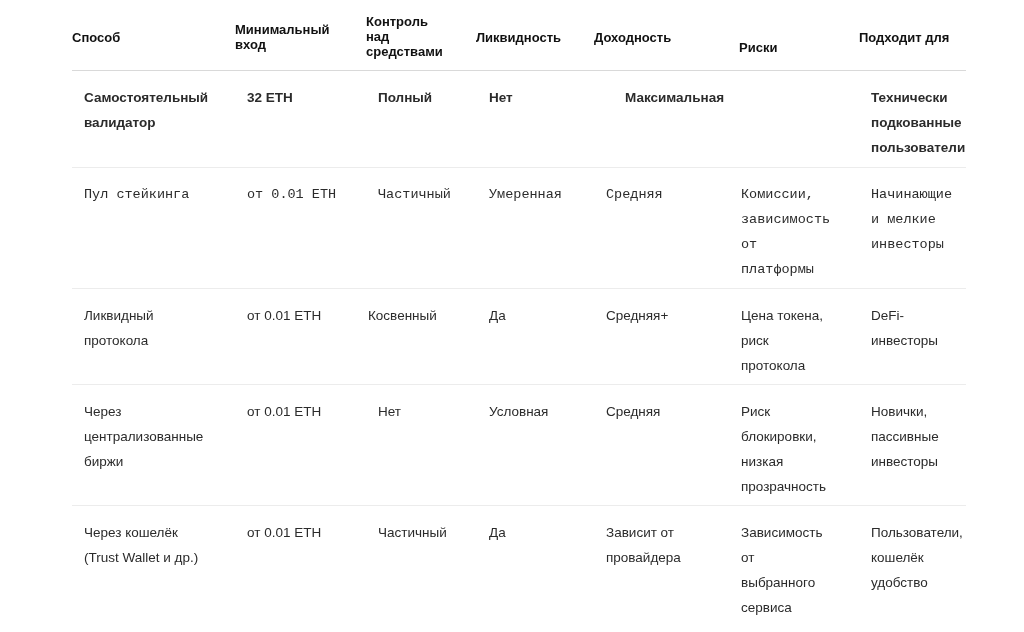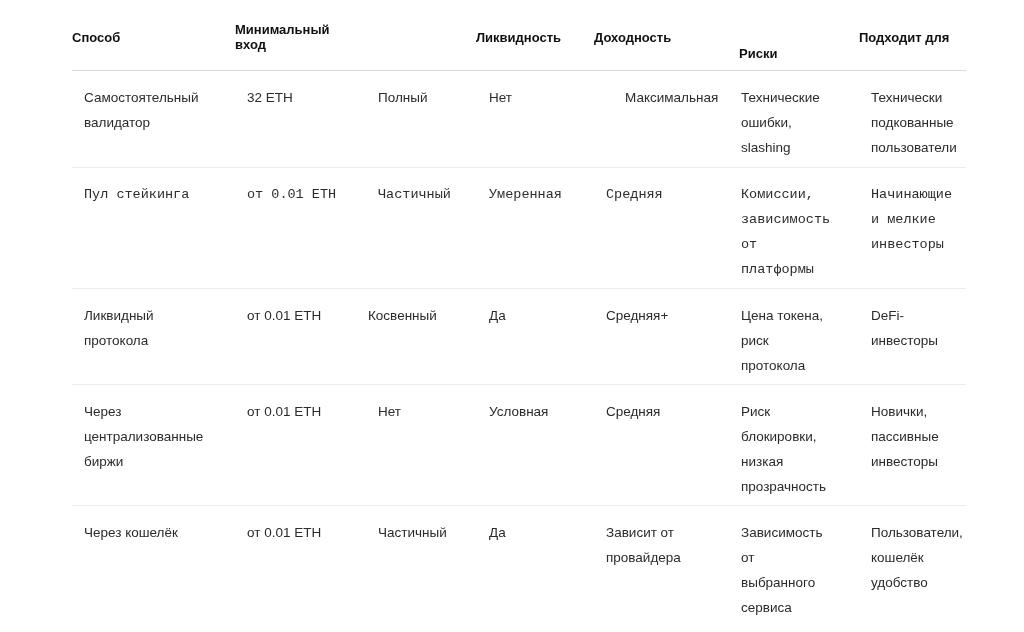--- a/index.html
+++ b/index.html
@@ -17,56 +17,56 @@
 
 <div class="table">
   <div class="hdr">
     <div class="hcell" style="left:0; top:30px;">
       <div>Способ</div>
     </div>
     <div class="hcell" style="left:163px; top:22px;">
       <div>Минимальный</div>
       <div>вход</div>
     </div>
+    <div class="hcell" style="left:294px; top:14px;">
+      <div>Контроль</div>
+      <div>над</div>
+      <div>средствами</div>
+    </div>
     <div class="hcell" style="left:404px; top:30px;">
       <div>Ликвидность</div>
     </div>
     <div class="hcell" style="left:522px; top:30px;">
       <div>Доходность</div>
     </div>
-    <div class="hcell" style="left:657px; top:46px;padding-left:10px;">
+    <div class="hcell" style="left:657px; top:40px;padding-left:10px;">
       <div>Риски</div>
     </div>
     <div class="hcell" style="left:787px; top:30px;">
       <div>Подходит для</div>
     </div>
   </div>
 
   <div id="rows">
-      <div class="row" style="height: 96px;">
+      <div class="row" style="height: 96px; font-weight: bold;">
         <div class="cell" style="left: 12px;">
           <div>Самостоятельный</div>
           <div>валидатор</div>
         </div>
         <div class="cell" style="left: 175px;">
           <div>32 ETH</div>
         </div>
         <div class="cell" style="left: 306px;">
           <div>Полный</div>
         </div>
         <div class="cell" style="left: 417px;">
           <div>Нет</div>
         </div>
         <div class="cell" style="left: 553px;">
           <div>Максимальная</div>
-        </div>
-        <div class="cell" style="left: 669px;">
-          <div>Технические</div>
-          <div>ошибки,</div>
-          <div>slashing</div>
         </div>
         <div class="cell" style="left: 799px;">
           <div>Технически</div>
           <div>подкованные</div>
           <div>пользователи</div>
         </div>
       </div>
       <div class="row" style="height: 120px; font-family: Liberation Mono, monospace;">
         <div class="cell" style="left: 12px;">
           <div>Пул стейкинга</div>
@@ -148,20 +148,21 @@
         </div>
         <div class="cell" style="left: 799px;">
           <div>Новички,</div>
           <div>пассивные</div>
           <div>инвесторы</div>
         </div>
       </div>
       <div class="row" style="height: 130px;">
         <div class="cell" style="left: 12px;">
           <div>Через кошелёк</div>
+          <div>(Trust Wallet и др.)</div>
         </div>
         <div class="cell" style="left: 175px;">
           <div>от 0.01 ETH</div>
         </div>
         <div class="cell" style="left: 306px;">
           <div>Частичный</div>
         </div>
         <div class="cell" style="left: 417px;">
           <div>Да</div>
         </div>

